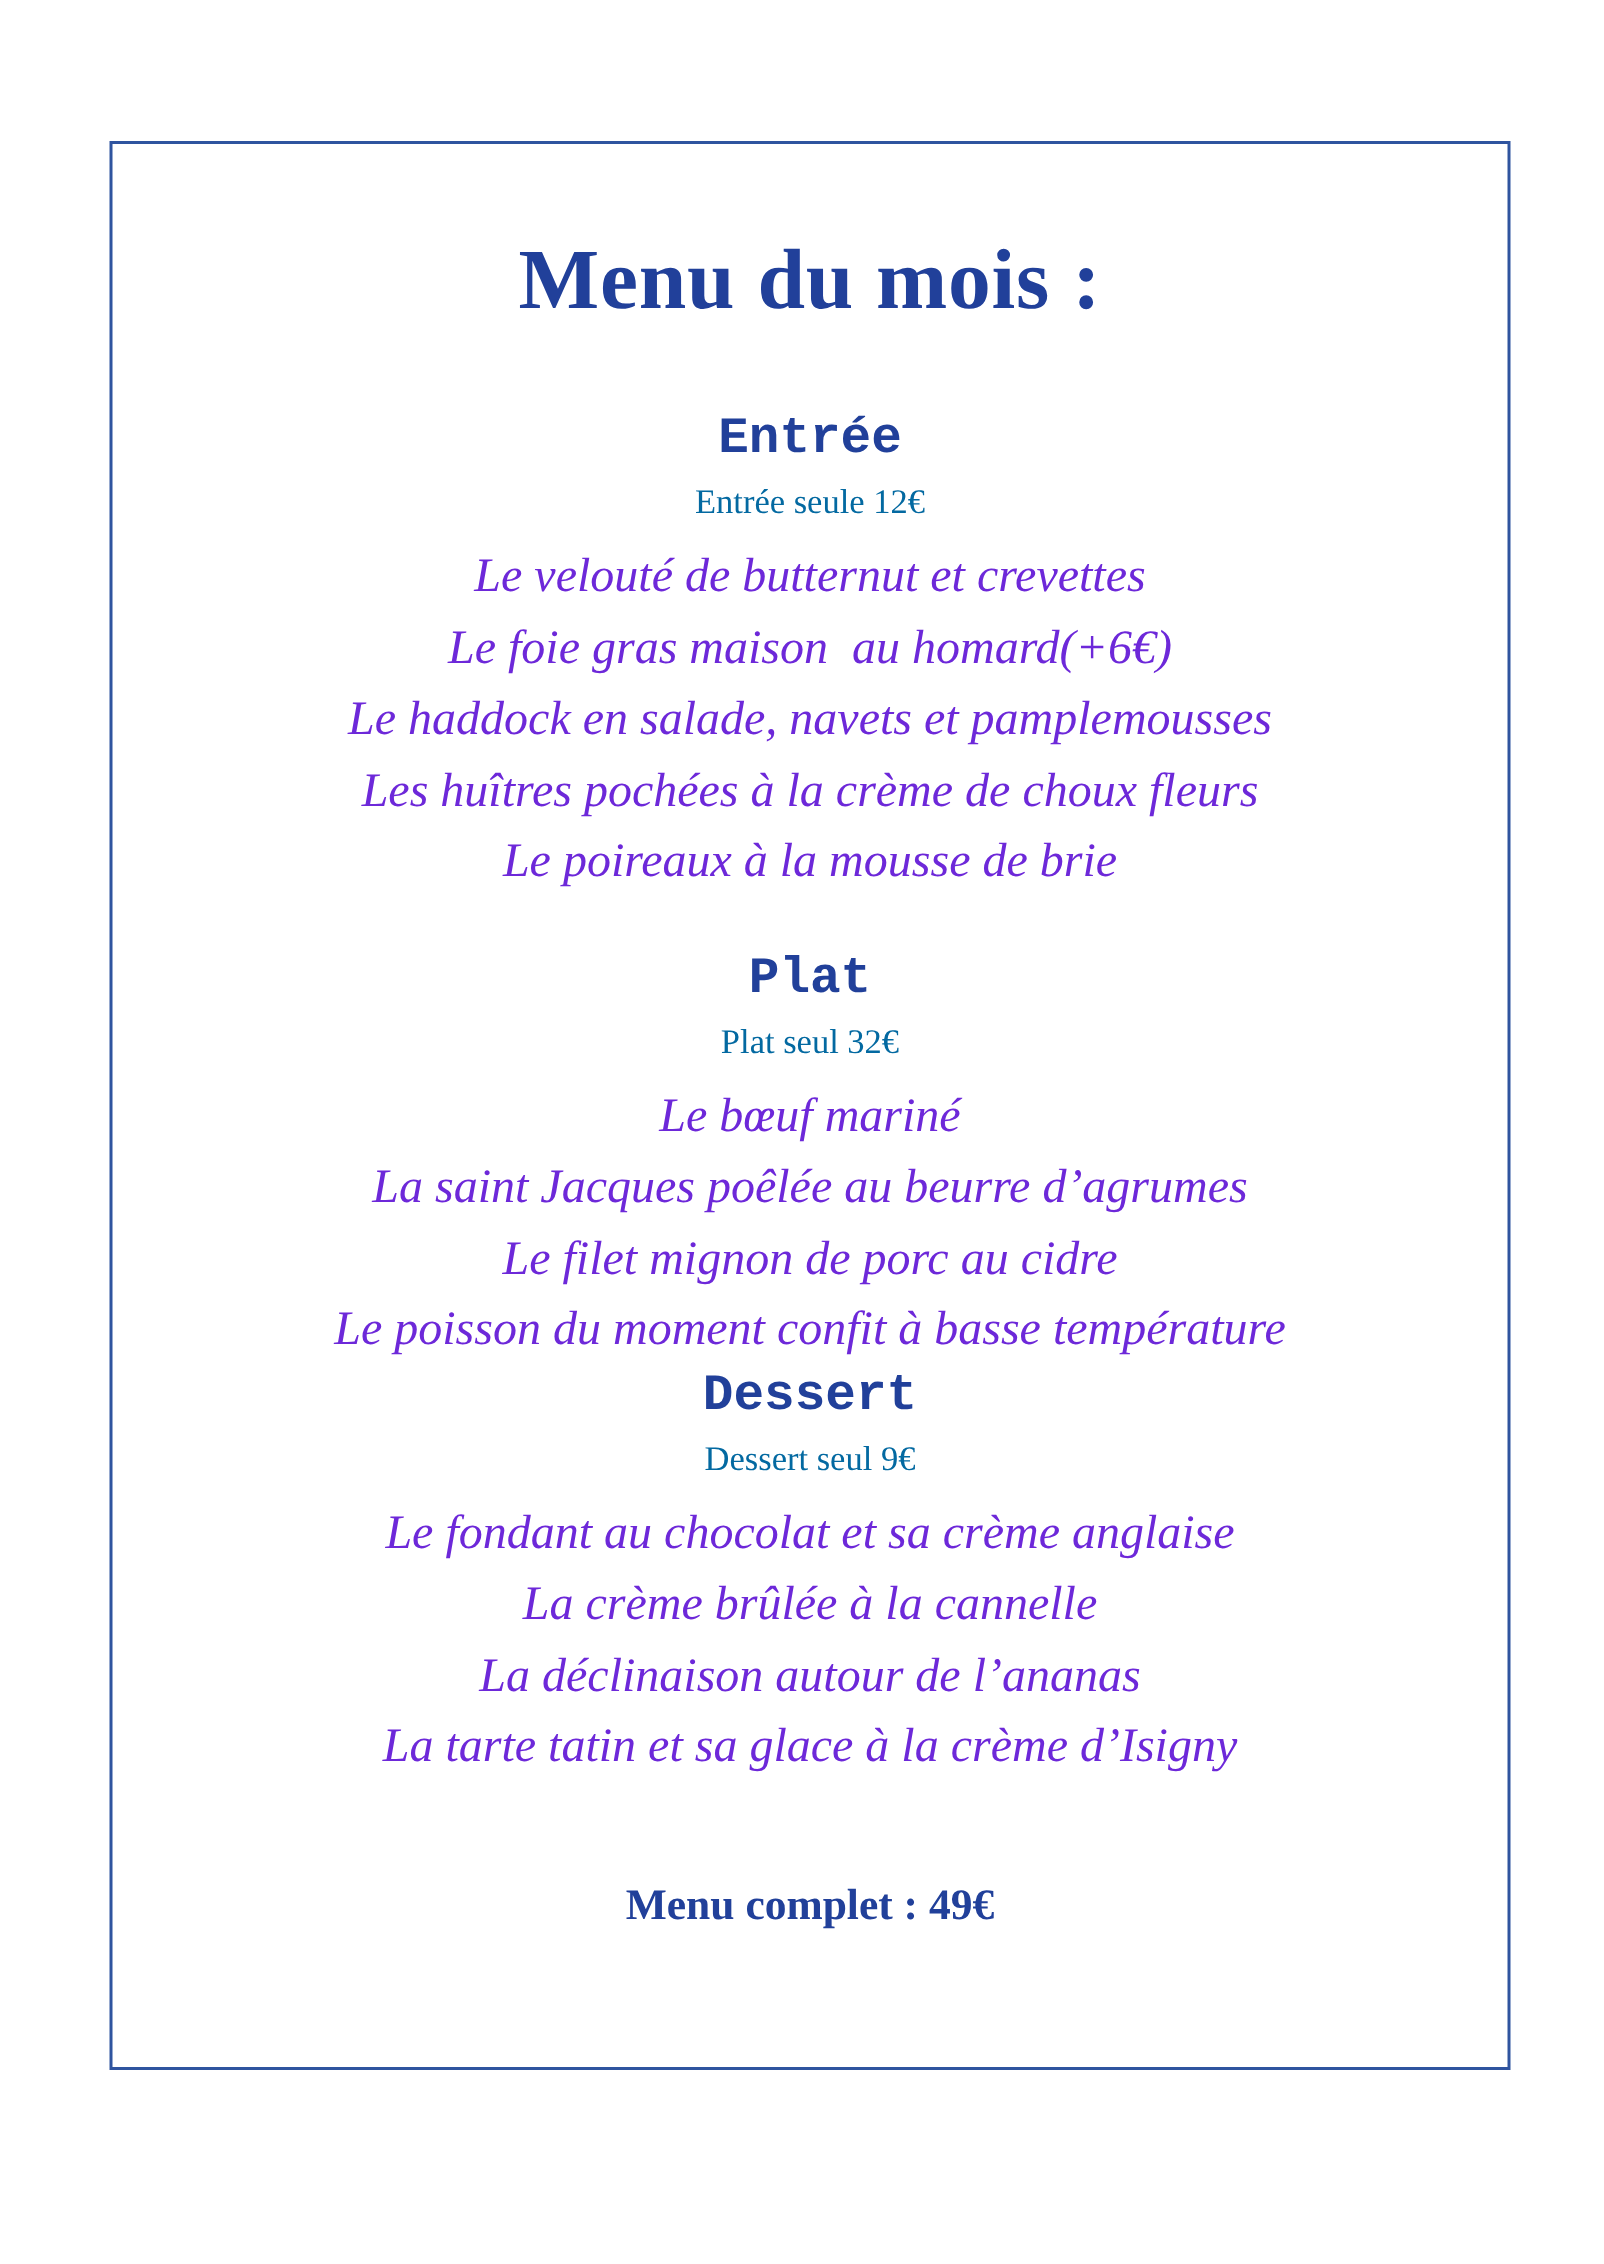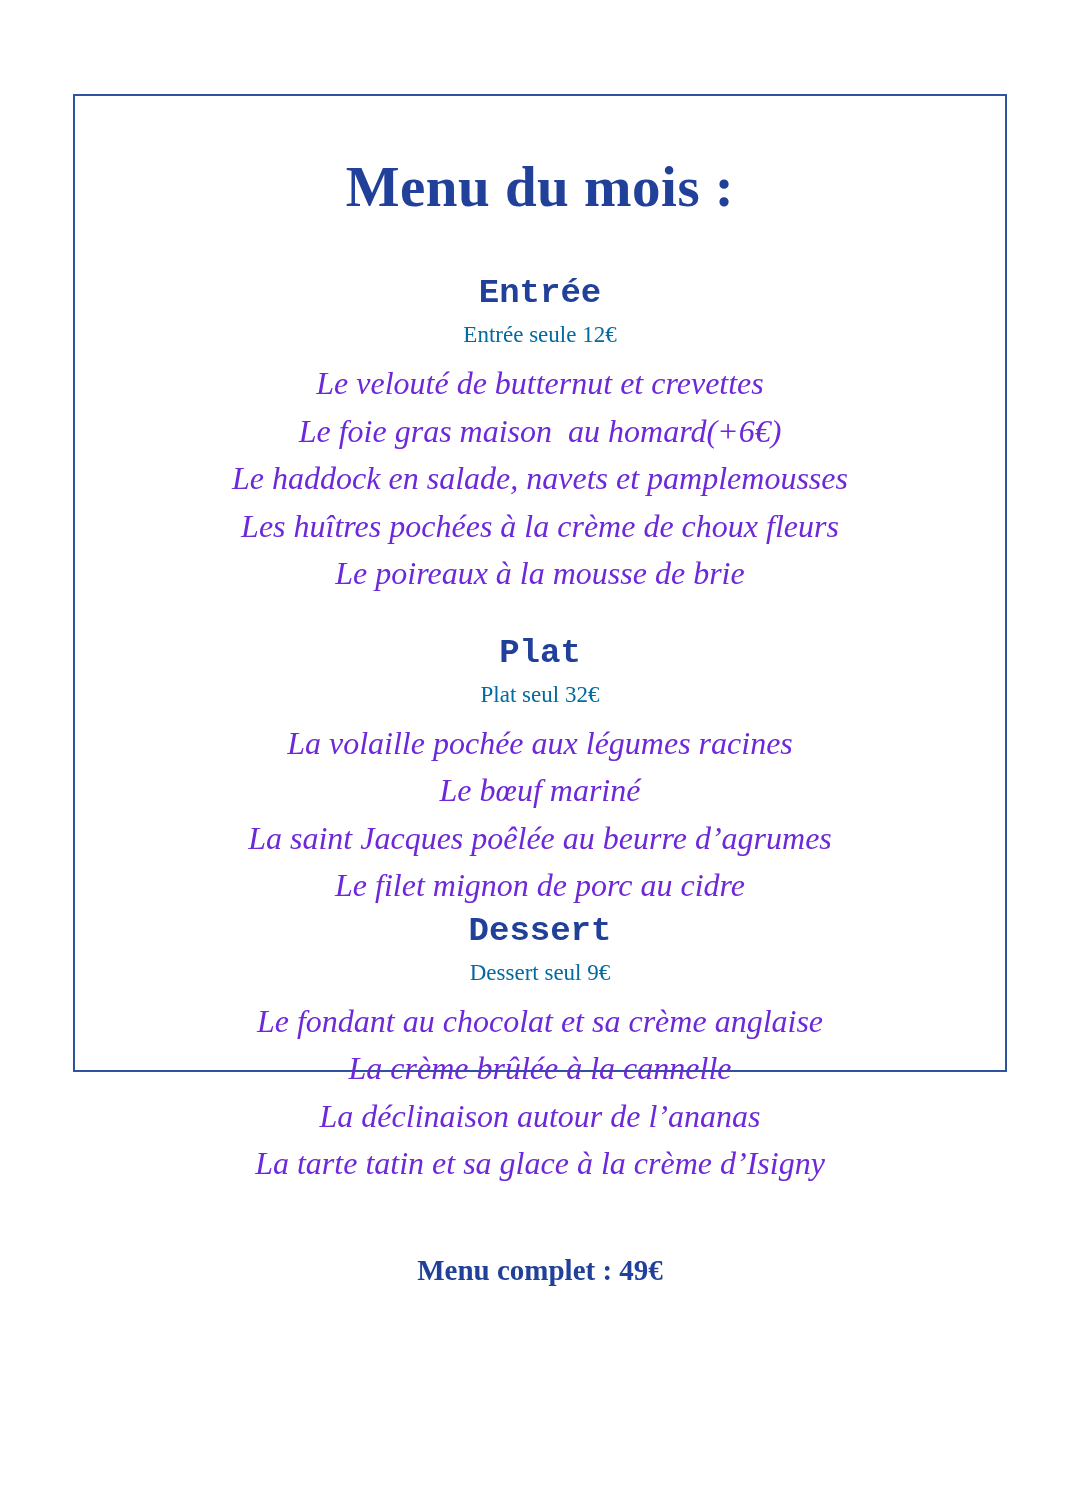--- a/index.html
+++ b/index.html
@@ -12,21 +12,21 @@
     height: 1509px;
     position: relative;
     font-family: "Liberation Serif", "DejaVu Serif", serif;
     overflow: hidden;
   }
   .menu-frame {
     position: absolute;
     left: 73px;
     top: 94px;
     width: 934px;
-    height: 978px;
+    height: 1286px;
     border: 2px solid #2f549f;
     box-sizing: border-box;
     text-align: center;
     background: #ffffff;
   }
   .menu-title {
     margin-top: 58px;
     font-size: 57px;
     line-height: 66px;
     font-weight: bold;
@@ -80,24 +80,24 @@
     <div class="dish">Le velouté de butternut et crevettes</div>
     <div class="dish">Le foie gras maison  au homard(+6€)</div>
     <div class="dish">Le haddock en salade, navets et pamplemousses</div>
     <div class="dish">Les huîtres pochées à la crème de choux fleurs</div>
     <div class="dish">Le poireaux à la mousse de brie</div>
   </div>
 
   <div class="section-name sec-plat">Plat</div>
   <div class="section-sub">Plat seul 32€</div>
   <div class="dish-list">
-    <div class="dish">La volaille pochée aux légumes racines</div>
     <div class="dish">Le bœuf mariné</div>
     <div class="dish">La saint Jacques poêlée au beurre d’agrumes</div>
     <div class="dish">Le filet mignon de porc au cidre</div>
+    <div class="dish">Le poisson du moment confit à basse température</div>
   </div>
 
   <div class="section-name sec-dessert">Dessert</div>
   <div class="section-sub">Dessert seul 9€</div>
   <div class="dish-list">
     <div class="dish">Le fondant au chocolat et sa crème anglaise</div>
     <div class="dish">La crème brûlée à la cannelle</div>
     <div class="dish">La déclinaison autour de l’ananas</div>
     <div class="dish">La tarte tatin et sa glace à la crème d’Isigny</div>
   </div>

